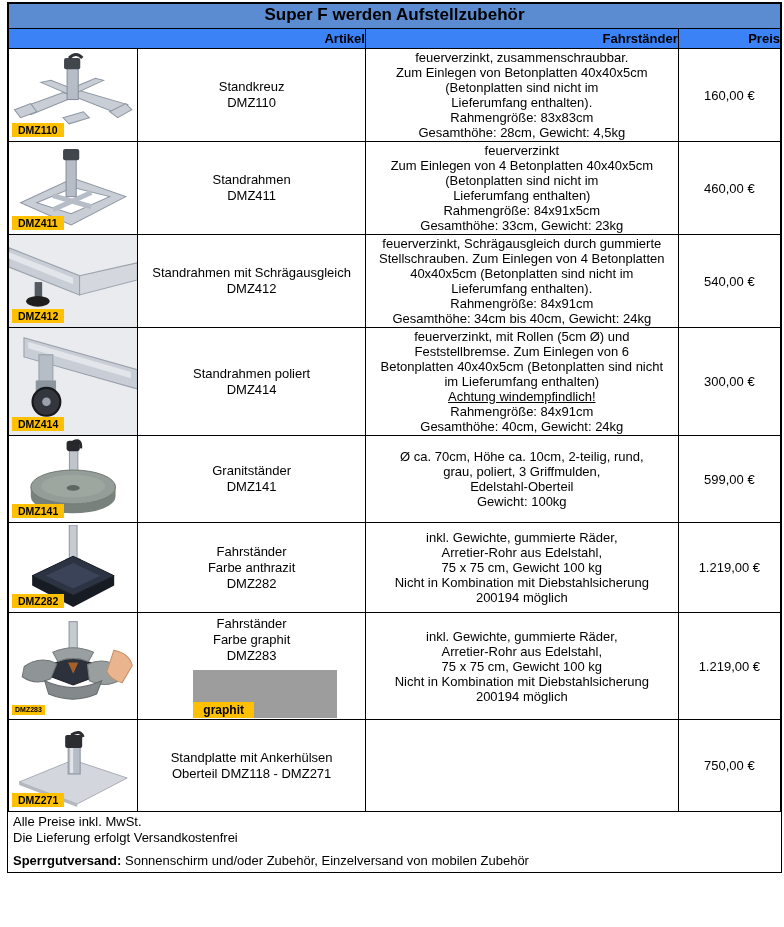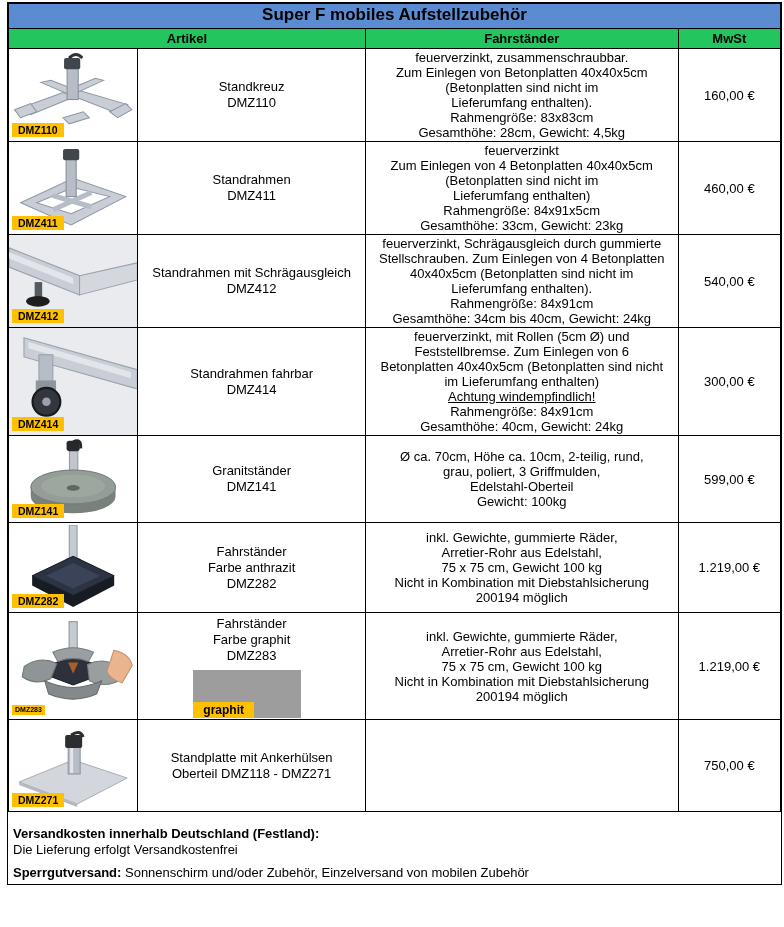--- a/index.html
+++ b/index.html
@@ -6,41 +6,41 @@
   body {
     width:784px; height:927px; background:#ffffff; overflow:hidden;
     font-family:"Liberation Sans", sans-serif; color:#000;
   }
   .outer { margin:2px 1px 0 7px; width:775px; border:1px solid #000; box-sizing:border-box; background:#fff; }
 
   table.price-table { border-collapse:collapse; width:100%; table-layout:fixed; }
   table.price-table td { border:1px solid #000; overflow:hidden; }
 
   .title-cell { background:#5b8bd0; text-align:center; font-weight:bold; font-size:17px; height:22px; padding:0 0 2px 0; }
-  .head-row td { background:#22c55e; text-align:center; font-weight:bold; font-size:13px; height:19px; padding:0; }
+  .head-row td { background:#3b82f6; text-align:right; font-weight:bold; font-size:13px; height:19px; padding:0; }
 
   .product-row td { font-size:13px; text-align:center; vertical-align:middle; padding:1px 3px; }
   .pre { white-space:pre-line; }
   .name-cell { line-height:16px; }
   .desc-cell { line-height:15px; }
   .price-cell { font-size:13px; }
   .underline { text-decoration:underline; }
 
   .h92{height:92px}.h93{height:93px}.h108{height:108px}.h87{height:87px}.h90{height:90px}.h96{height:96px}
 
   .img-cell { position:relative; padding:0 !important; }
   .photo { position:absolute; inset:2px 3px 3px 3px; background:#fff; }
   .photo.graybg { inset:0; background:#e9ebee; }
   .photo svg { width:100%; height:100%; display:block; }
   .code-label { position:absolute; left:3px; bottom:4px; background:#ffc000; color:#000;
                 font-weight:bold; font-size:10.5px; line-height:12px; padding:1px 6px; }
   .code-label.small { font-size:7px; line-height:8px; padding:1px 3px; }
 
   .name-top { vertical-align:top !important; padding-top:3px !important; }
-  .swatch { width:108px; height:48px; background:#9d9d9d; margin:6px 0 0 52px; position:relative; }
+  .swatch { width:144px; height:48px; background:#9d9d9d; margin:6px 0 0 52px; position:relative; }
   .swatch-label { position:absolute; left:0; bottom:0; background:#ffc000; font-weight:bold; font-size:12px; line-height:14px; padding:1px 10px; }
 
   .notes { padding:2px 5px 3px 5px; font-size:13px; }
   .note-line { line-height:16px; }
   .bold { font-weight:bold; }
   .mt-lg { margin-top:12px; }
   .mt { margin-top:7px; }
 </style>
 </head>
 <body>
@@ -49,27 +49,27 @@
   <table class="price-table">
     <colgroup>
         <col style="width:129px">
         <col style="width:227px">
         <col style="width:312px">
         <col style="width:102px">
       </colgroup>
 
     <tbody>
         <tr>
-      <td colspan="4" class="title-cell">Super F mobiles Aufstellzubehör</td>
+      <td colspan="4" class="title-cell">Super F werden Aufstellzubehör</td>
     </tr>
 
     <tr class="head-row">
       <td colspan="2">Artikel</td>
       <td>Fahrständer</td>
-      <td>MwSt</td>
+      <td>Preis</td>
     </tr>
 
     <tr class="product-row h92">
       <td class="img-cell">
         <div class="photo">
           <svg viewBox="0 0 120 86">
             <g stroke="#8e96a2" stroke-width="1" fill="#c9ced6">
               <polygon points="6,57 50,41 62,45 18,63"></polygon>
               <polygon points="114,53 66,39 56,43 102,61"></polygon>
               <polygon points="28,31 56,43 64,39 38,29"></polygon>
@@ -151,21 +151,21 @@
             <polygon points="14,2 120,32 120,50 14,20" fill="#c9ced6" stroke="#9aa1ac"></polygon>
             <polygon points="18,6 114,34 114,40 18,12" fill="#e2e5ea"></polygon>
             <rect x="28" y="18" width="13" height="26" fill="#b7bdc7" stroke="#9aa1ac"></rect>
             <path d="M25,42 h19 v12 h-19 z" fill="#8d959f"></path>
             <circle cx="35" cy="62" r="13" fill="#33373d" stroke="#17191c" stroke-width="2"></circle>
             <circle cx="35" cy="62" r="4" fill="#9aa1ac"></circle>
           </svg>
         </div>
         <span class="code-label">DMZ414</span>
       </td>
-      <td class="name-cell pre">Standrahmen fahrbar
+      <td class="name-cell pre">Standrahmen poliert
 DMZ414</td>
       <td class="desc-cell">
         <div class="pre">feuerverzinkt, mit Rollen (5cm Ø) und
 Feststellbremse. Zum Einlegen von 6
 Betonplatten  40x40x5cm (Betonplatten sind nicht
 im Lieferumfang enthalten)</div>
         <div class="pre underline">Achtung windempfindlich!</div>
         <div class="pre">Rahmengröße: 84x91cm
 Gesamthöhe: 40cm, Gewicht: 24kg</div>
       </td>
@@ -268,19 +268,19 @@
       </td>
       <td class="name-cell pre">Standplatte mit Ankerhülsen
 Oberteil DMZ118 - DMZ271</td>
       <td class="desc-cell pre"></td>
       <td class="price-cell">750,00 €</td>
     </tr>
   </tbody>
     </table>
 
   <div class="notes">
-    <div class="note-line bold mt-lg">Versandkosten innerhalb Deutschland (Festland):</div>
+    <div class="note-line">Alle Preise inkl. MwSt.</div>
     <div class="note-line">Die Lieferung erfolgt Versandkostenfrei</div>
     <div class="note-line mt">
       <span class="bold">Sperrgutversand:</span><span> Sonnenschirm und/oder Zubehör,  Einzelversand von mobilen Zubehör</span>
     </div>
   </div>
 </div>
 
 </body></html>

